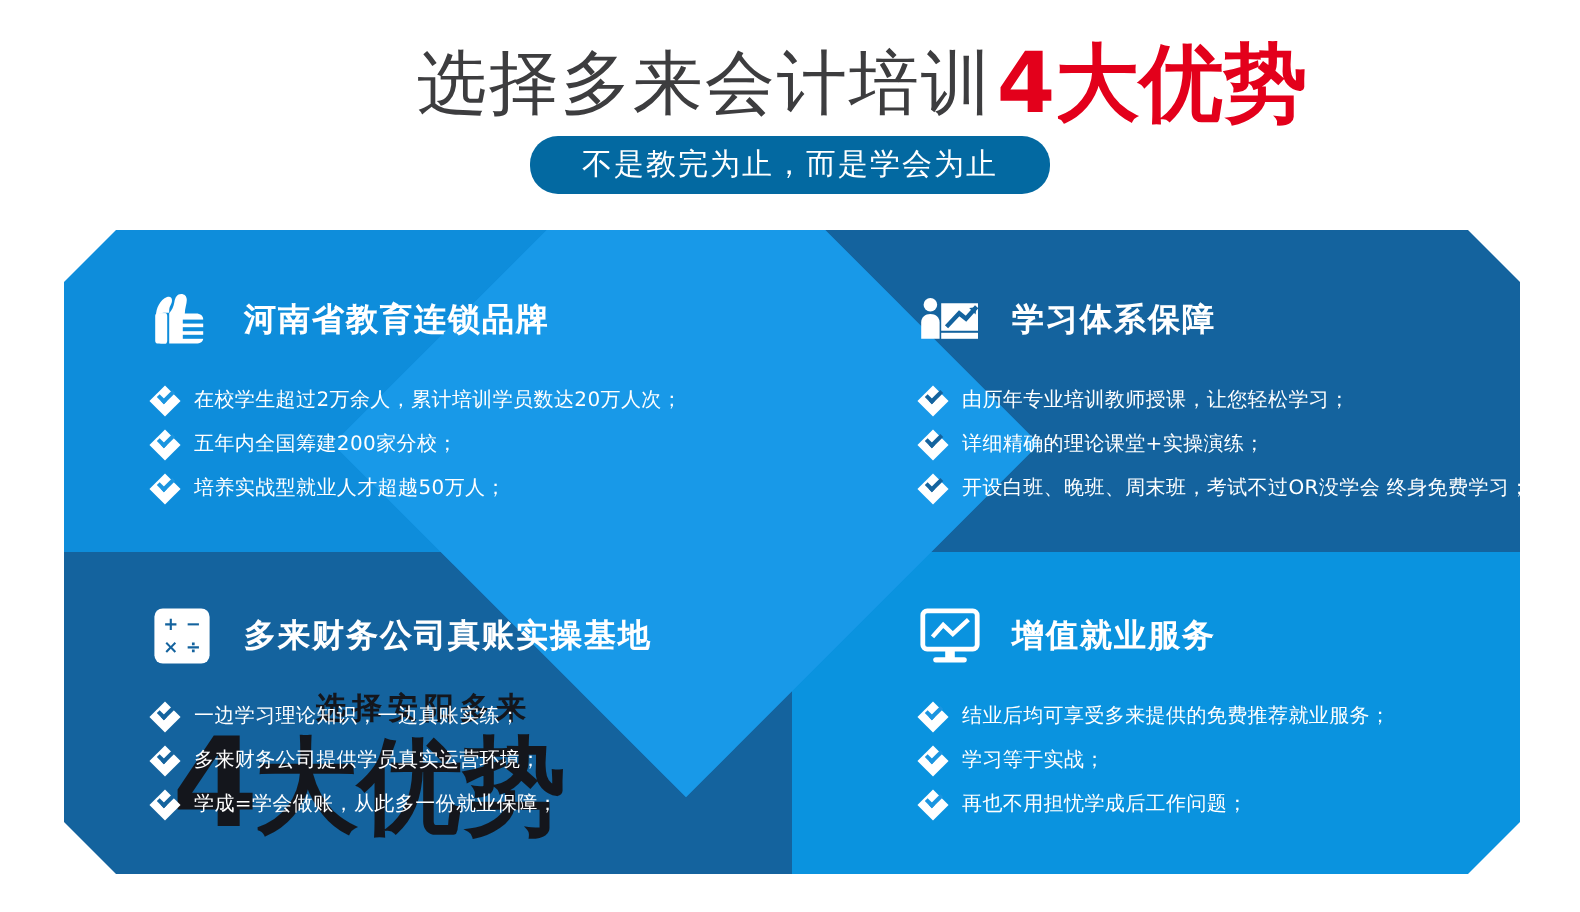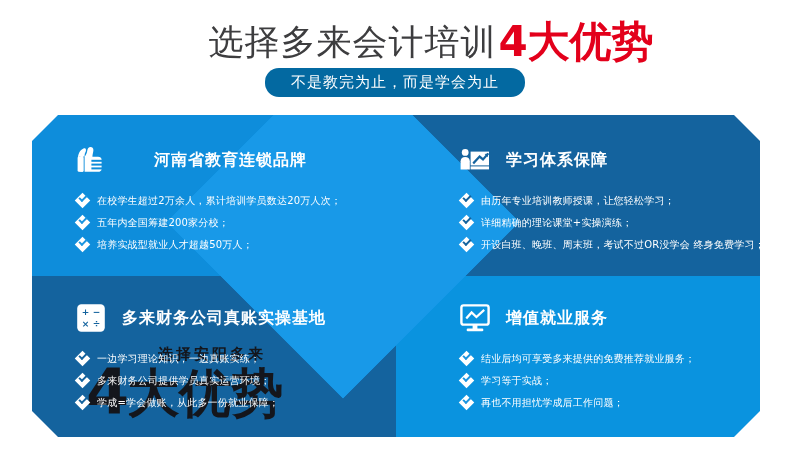--- a/index.html
+++ b/index.html
@@ -179,21 +179,21 @@
       <div class="diamond-inner" style="background:#1899e8;"></div>
     </div>
     <div class="diamond-text">
       <div class="dia-small">选择安阳多来</div>
       <div class="dia-big">
         <span class="dia-num">4</span><span class="dia-big-cn">大优势</span>
       </div>
     </div>
 
     <div class="card" style="left:0;top:0;">
-      <div class="card-head" style="left:42px;top:28px;gap:32px;">
+      <div class="card-head" style="left:42px;top:28px;">
         <div class="card-icon">
           <svg class="ic" viewBox="0 0 34 34">
             <path d="M4 15 C4 11 6 7 9.5 5.5 C11 5 12 5.6 12 7.2 C12 9 10.6 10 10.6 12.2 L10.6 13.4 L9 13.4 C6.2 13.4 4 14 4 15 Z
                      M4 15 L4 26 C4 27.6 5.4 28.8 7.2 28.8 L9.2 28.8 L9.2 13.6 L7.2 13.6 C5.4 13.6 4 14 4 15 Z" fill="#ffffff"></path>
             <rect x="3.6" y="13.6" width="6" height="15.2" rx="1.4" fill="#ffffff"></rect>
             <path d="M10.6 13.6 L10.6 28.8 L24 28.8 C26.2 28.8 27.6 27.6 27.6 26.2 L27.6 16.6 C27.6 15 26.2 13.8 24 13.8 L18.4 13.8 C18.4 11.2 19.4 9 19.4 7 C19.4 5 18.2 4 16.6 4 C14.6 4 13.6 5.6 13.2 8 C12.8 10.4 12 12 10.6 13.6 Z" fill="#ffffff"></path>
             <rect x="17.4" y="16.8" width="10.6" height="2.0" fill="#0e8ddb"></rect>
             <rect x="17.4" y="20.6" width="10.6" height="2.0" fill="#0e8ddb"></rect>
             <rect x="17.4" y="24.4" width="10.6" height="2.0" fill="#0e8ddb"></rect>
           </svg>

